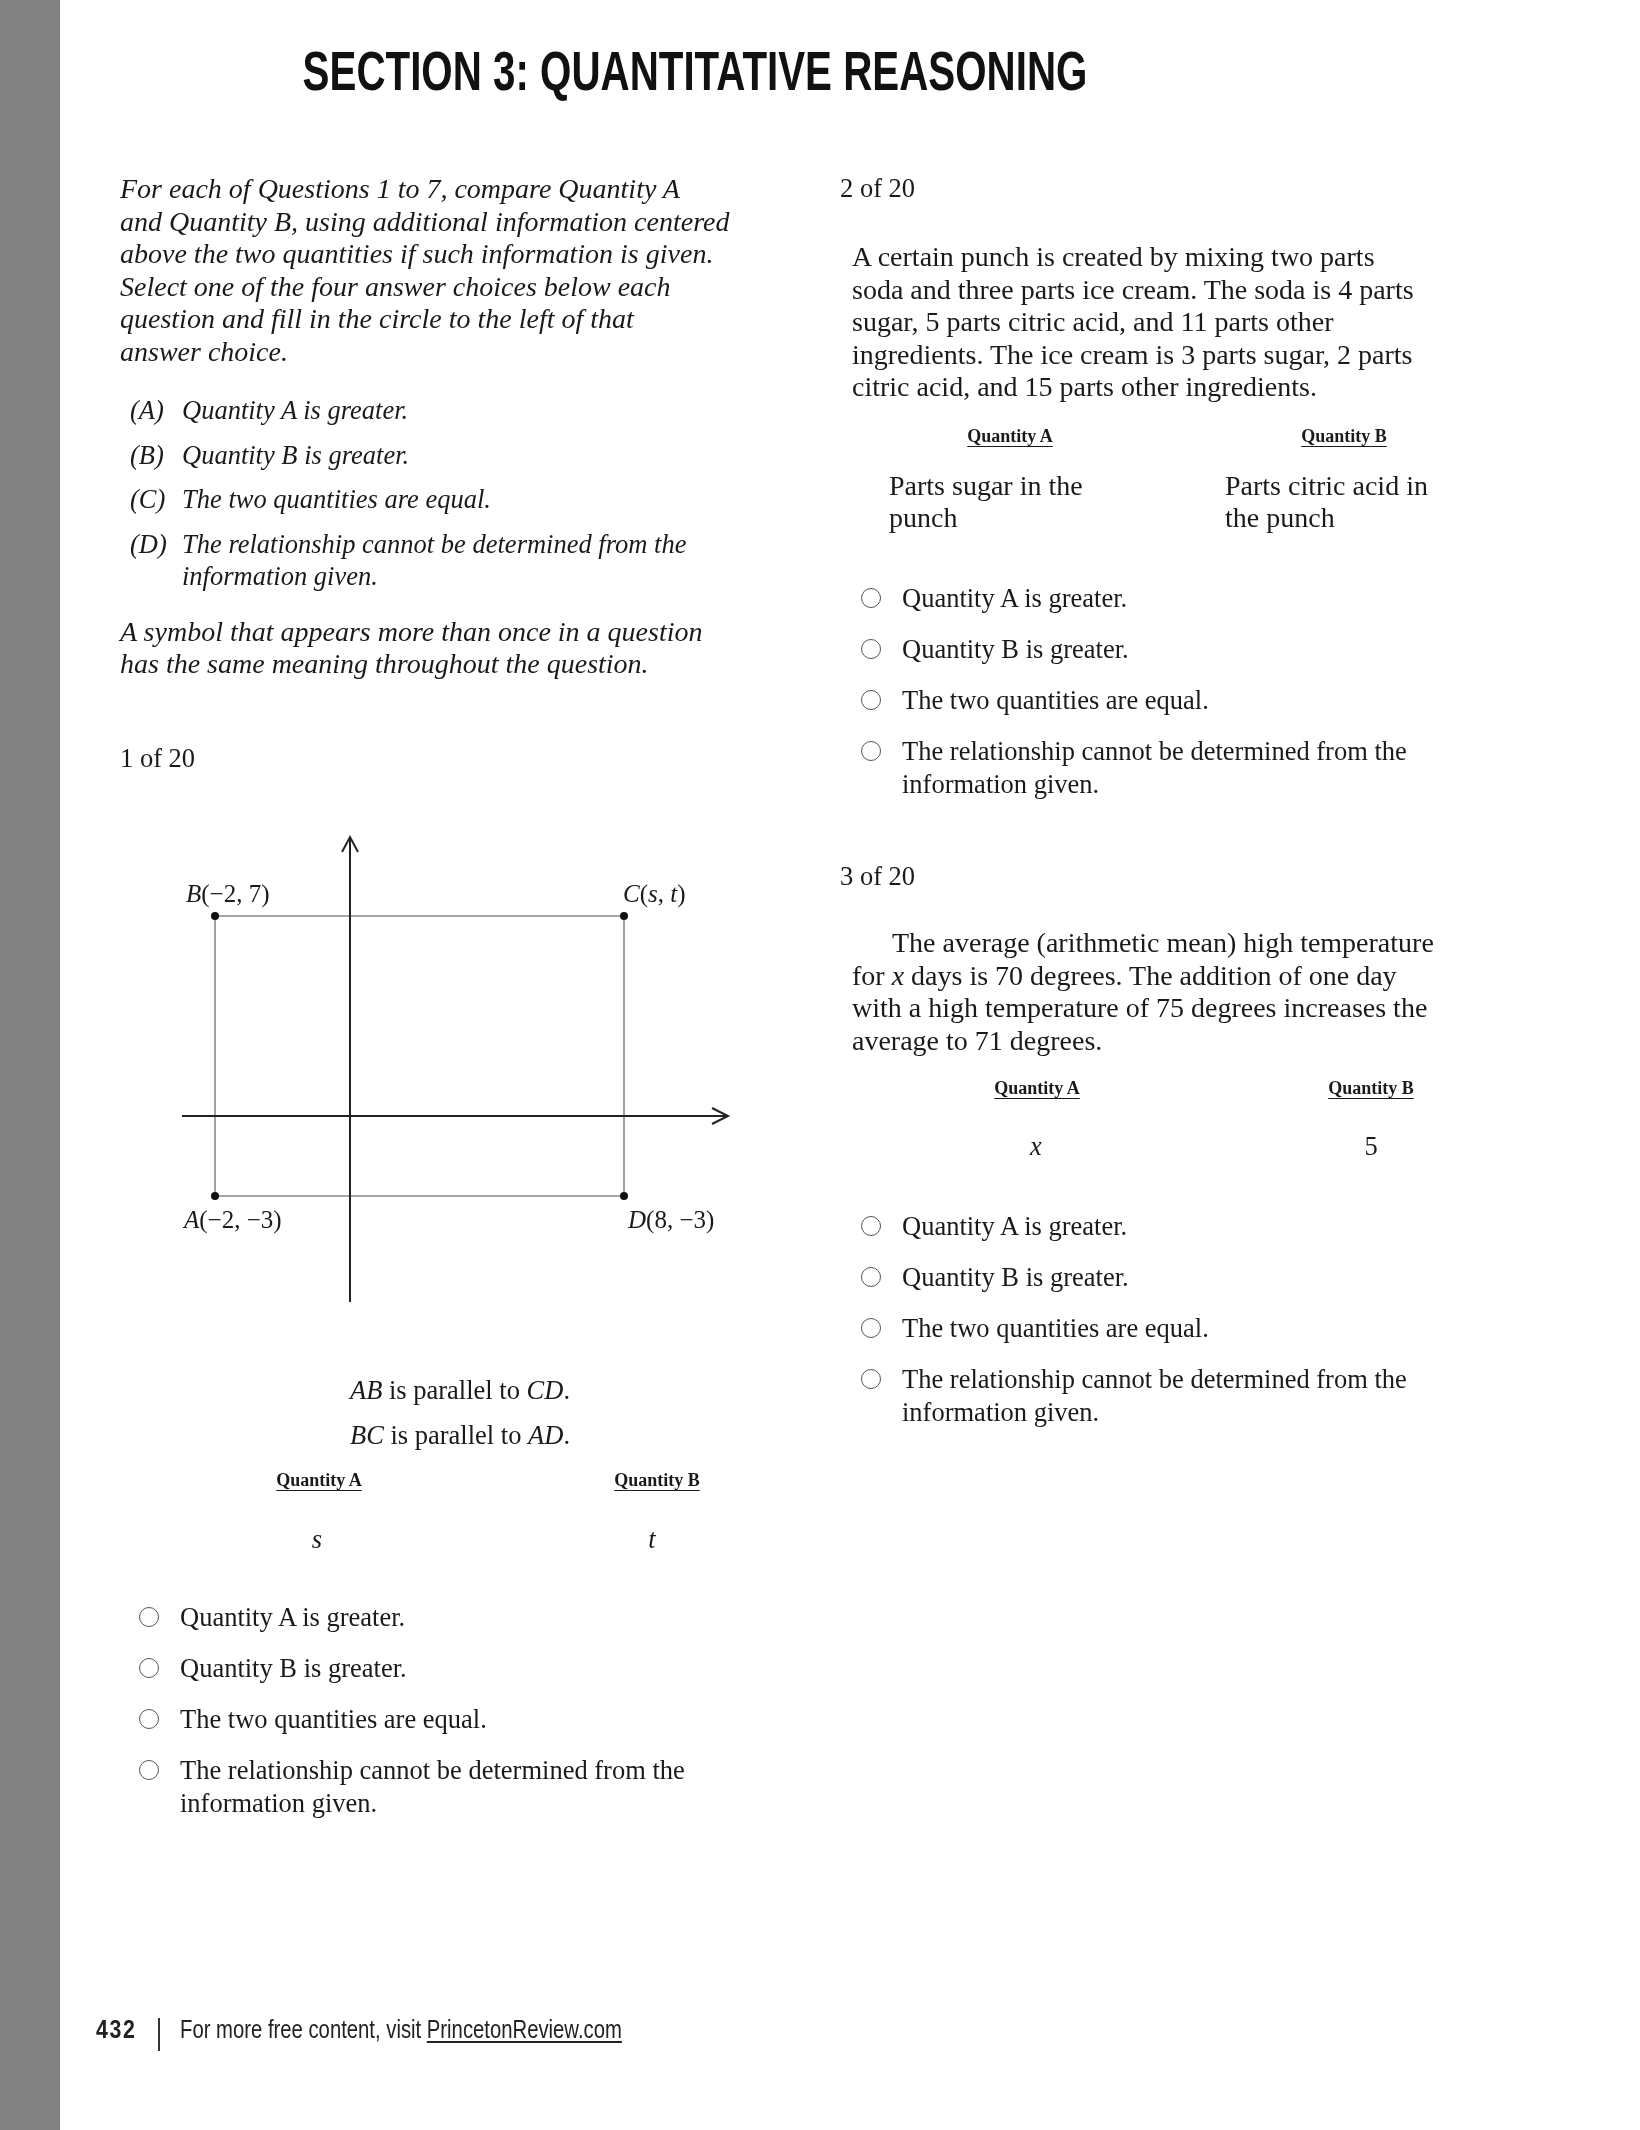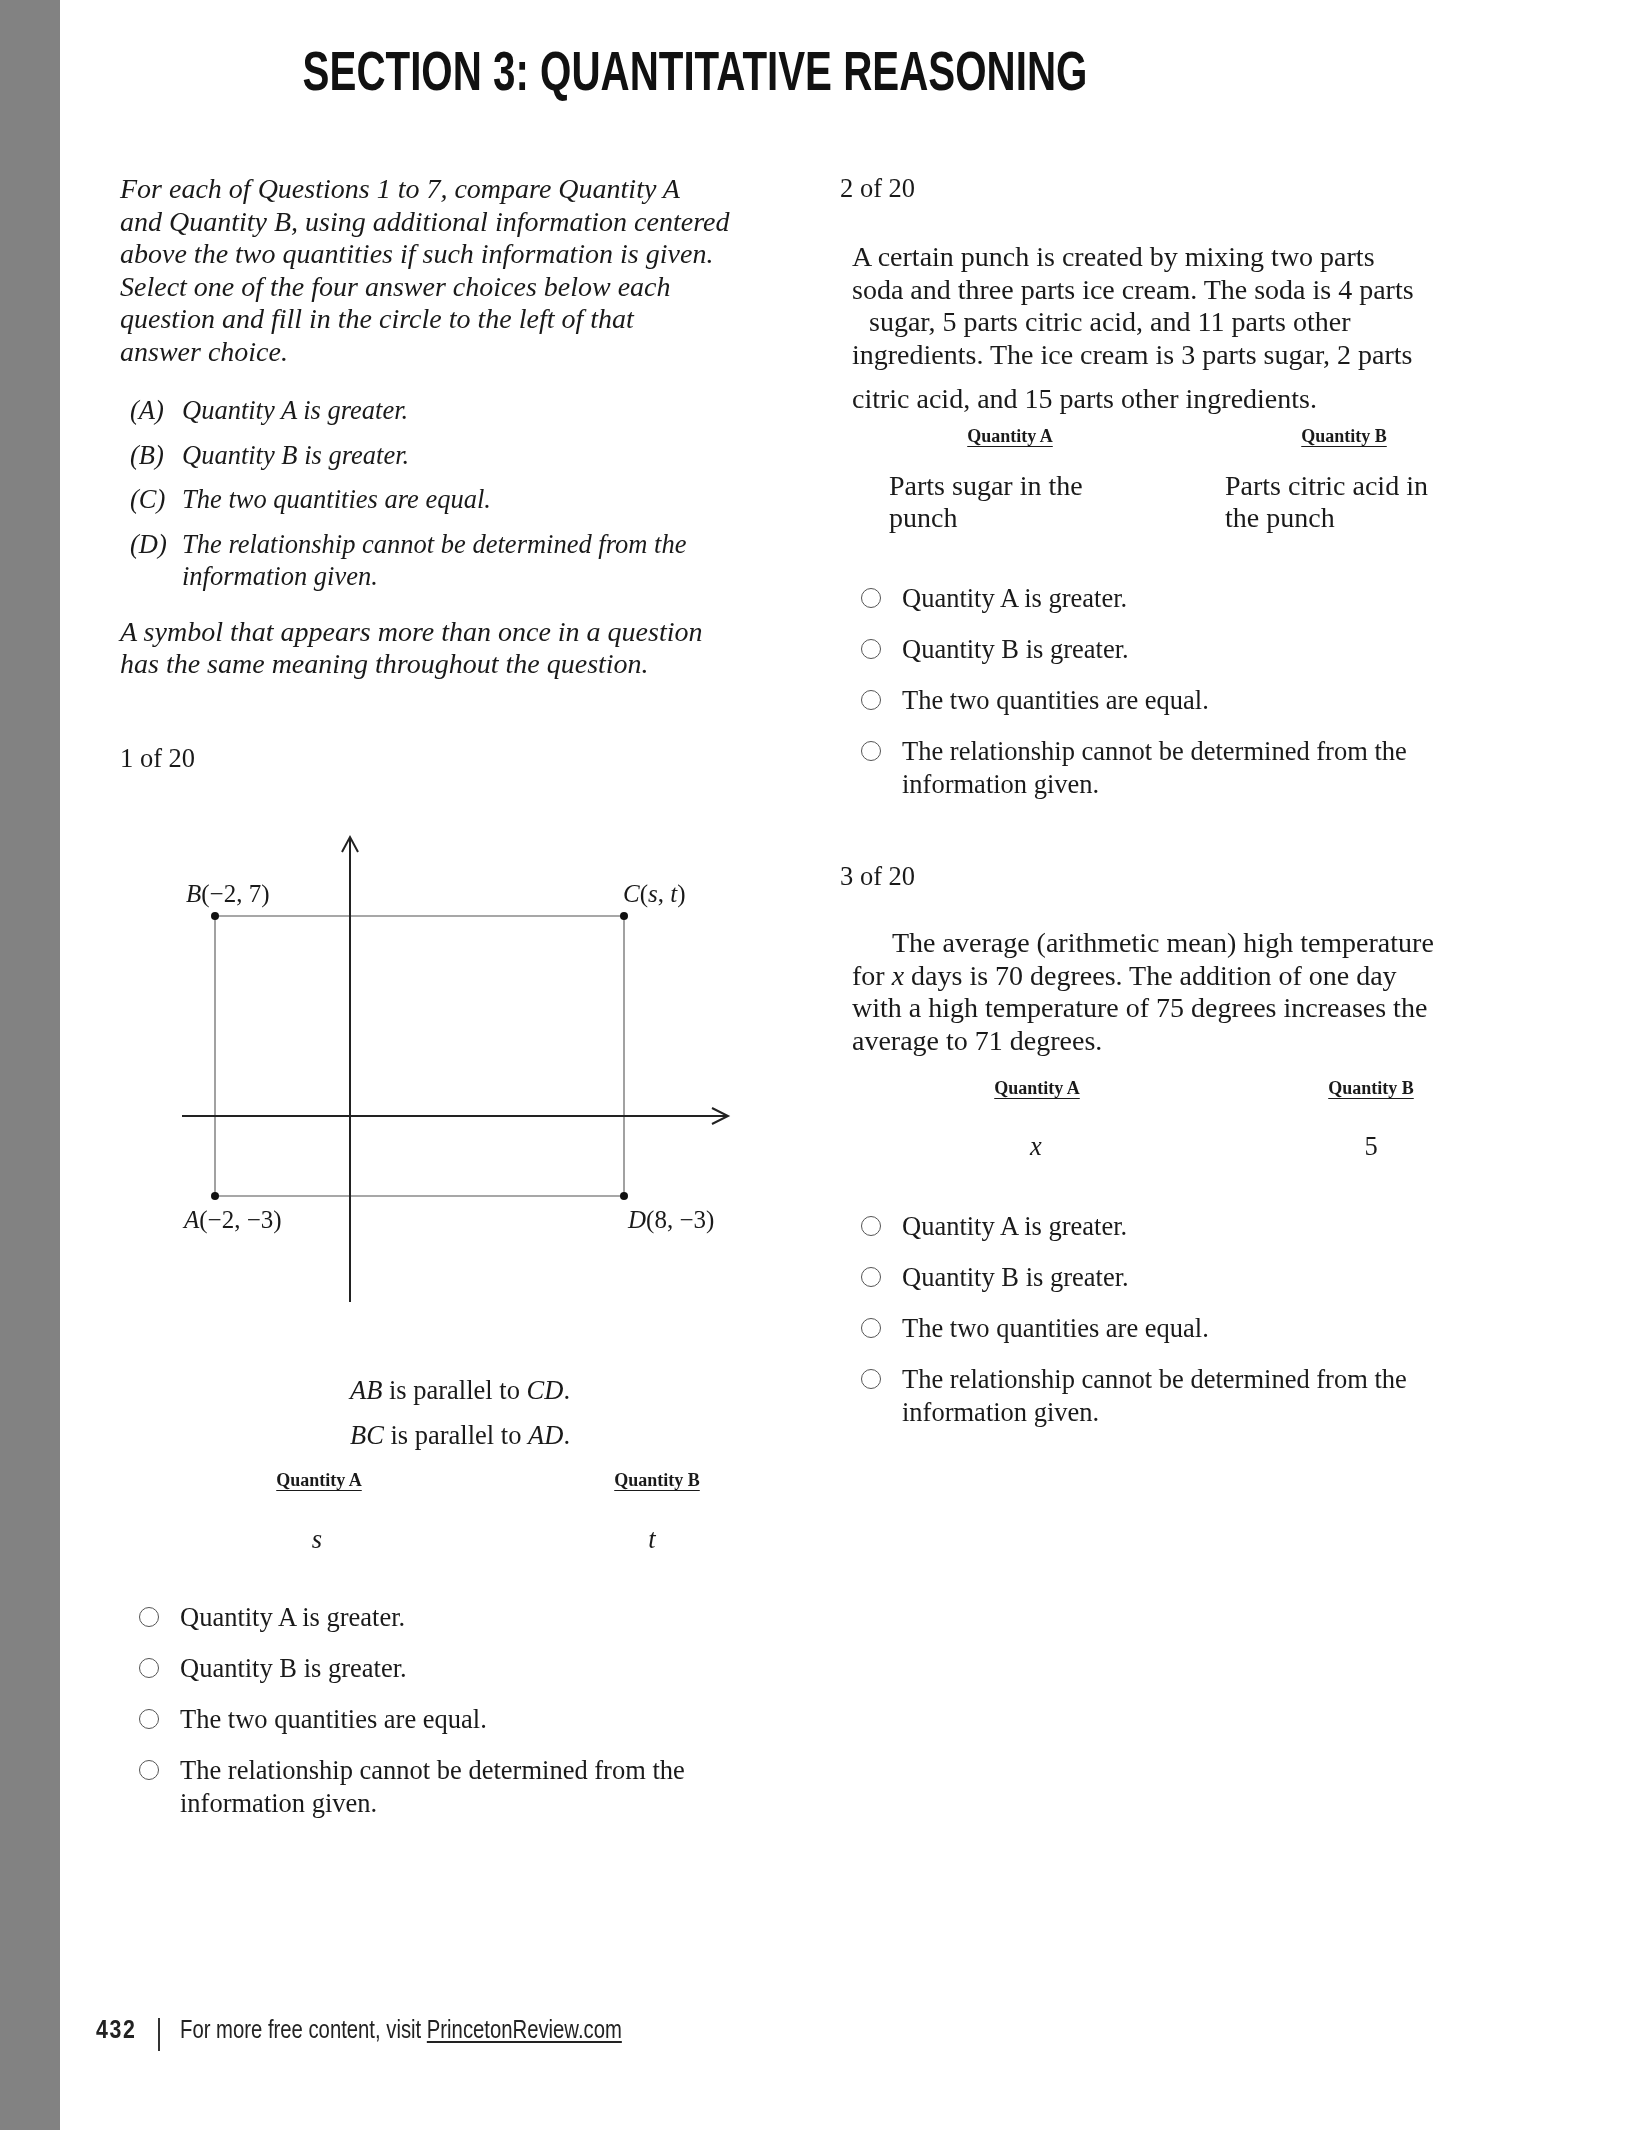--- a/index.html
+++ b/index.html
@@ -102,23 +102,23 @@
 <div class="qval mi" style="left:652px; top:1524px;">t</div>
 
 <div class="opt" style="left:180px; top:1601px;"><span class="circle"></span><span>Quantity A is greater.</span></div>
 <div class="opt" style="left:180px; top:1652px;"><span class="circle"></span><span>Quantity B is greater.</span></div>
 <div class="opt" style="left:180px; top:1703px;"><span class="circle"></span><span>The two quantities are equal.</span></div>
 <div class="opt" style="left:180px; top:1754px;"><span class="circle"></span><span>The relationship cannot be determined from the</span><br><span>information given.</span></div>
 
 <div class="qnum" style="left:840px; top:173px;">2 of 20</div>
 <div class="abs body" style="left:852px; top:241px;">A certain punch is created by mixing two parts</div>
 <div class="abs body" style="left:852px; top:274px;">soda and three parts ice cream. The soda is 4 parts</div>
-<div class="abs body" style="left:852px; top:306px;margin-left:17px;">sugar, 5 parts citric acid, and 11 parts other</div>
+<div class="abs body" style="left:852px; top:306px;">sugar, 5 parts citric acid, and 11 parts other</div>
 <div class="abs body" style="left:852px; top:339px;">ingredients. The ice cream is 3 parts sugar, 2 parts</div>
-<div class="abs body" style="left:852px; top:371px;margin-top:12px;">citric acid, and 15 parts other ingredients.</div>
+<div class="abs body" style="left:852px; top:371px;">citric acid, and 15 parts other ingredients.</div>
 
 <div class="qhead" style="left:1010px; top:426px;">Quantity A</div>
 <div class="qhead" style="left:1344px; top:426px;">Quantity B</div>
 <div class="abs body" style="left:889px; top:470px;">Parts sugar in the</div>
 <div class="abs body" style="left:889px; top:502px;">punch</div>
 <div class="abs body" style="left:1225px; top:470px;">Parts citric acid in</div>
 <div class="abs body" style="left:1225px; top:502px;">the punch</div>
 
 <div class="opt" style="left:902px; top:582px;"><span class="circle"></span><span>Quantity A is greater.</span></div>
 <div class="opt" style="left:902px; top:633px;"><span class="circle"></span><span>Quantity B is greater.</span></div>

